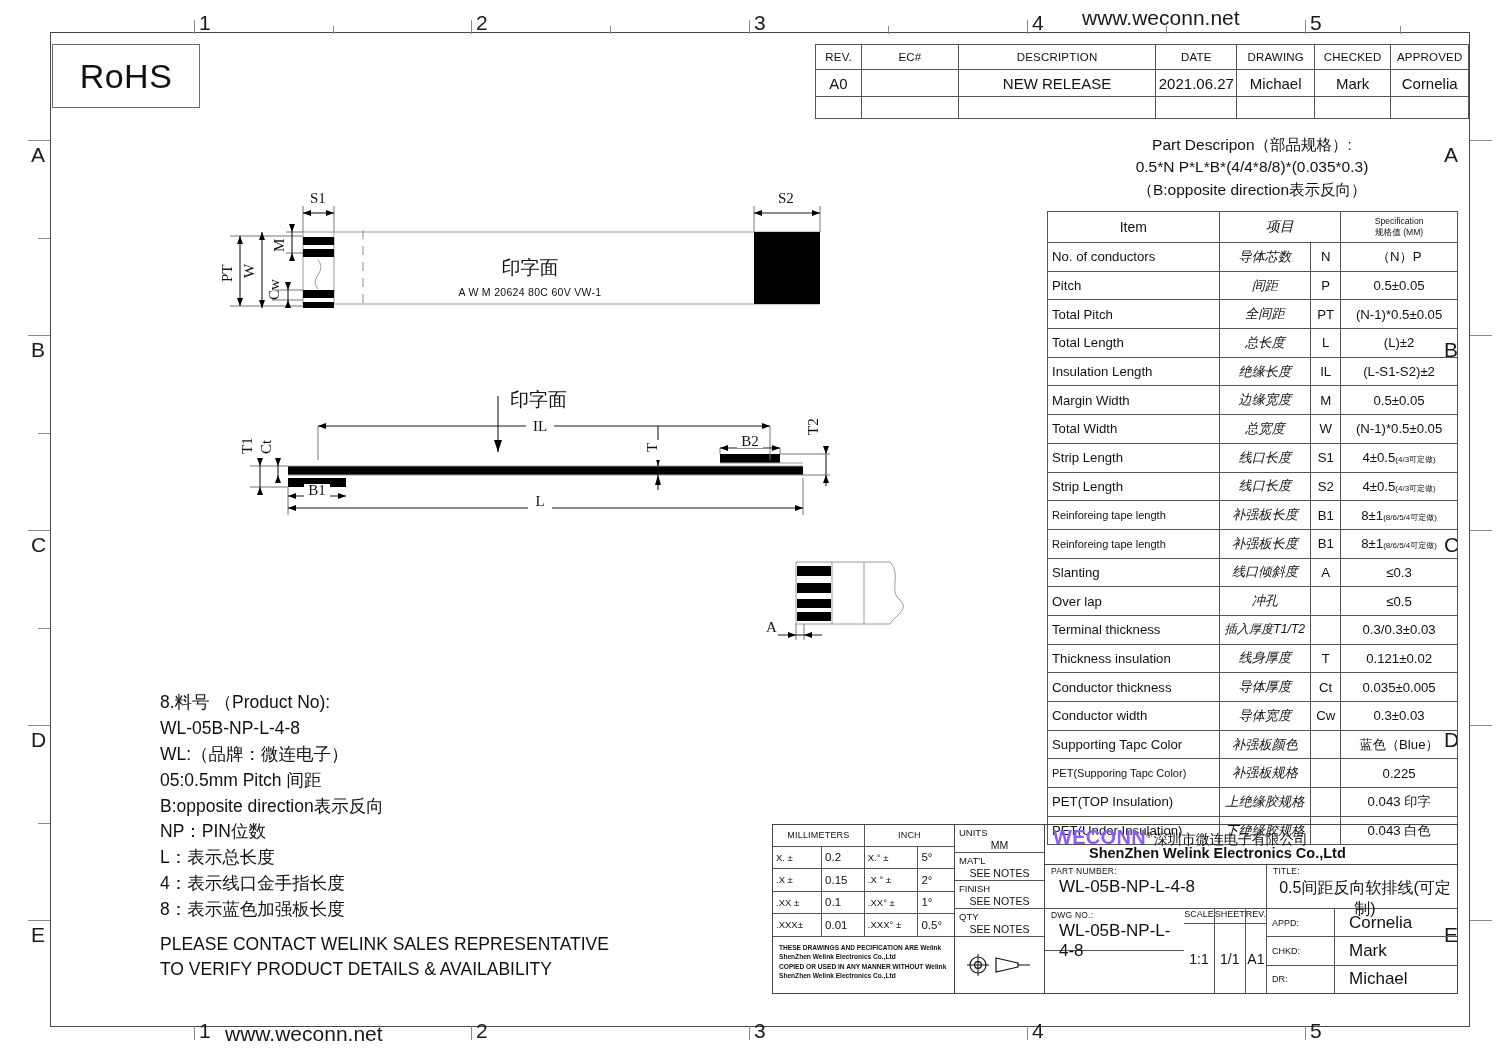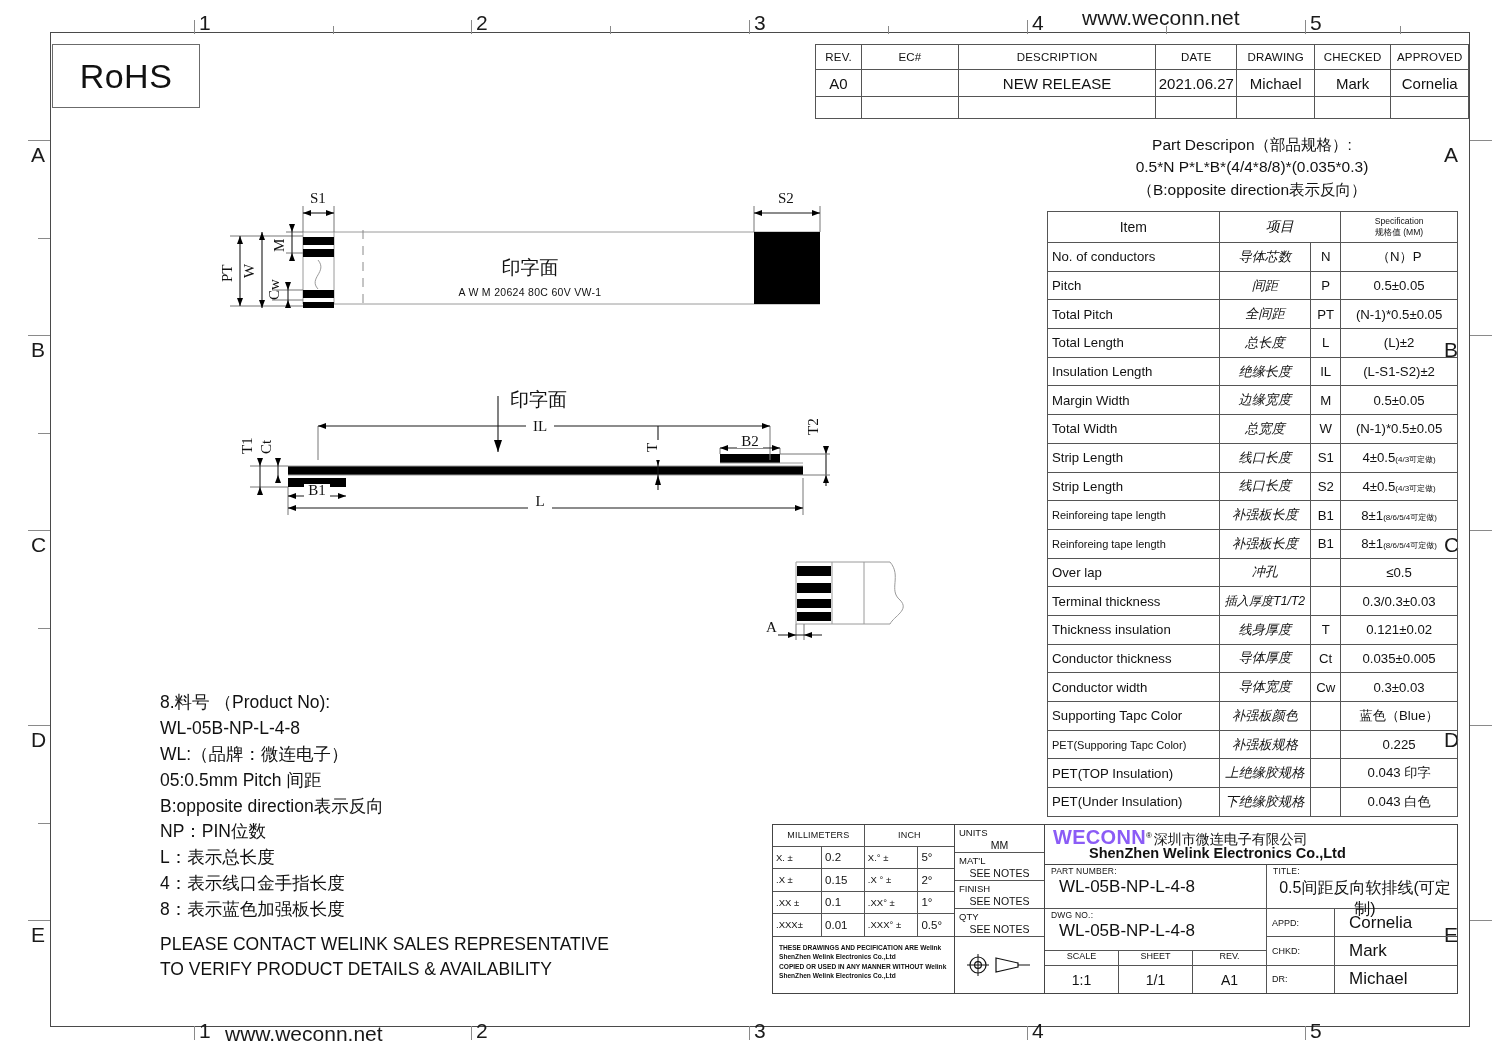--- a/index.html
+++ b/index.html
@@ -180,21 +180,21 @@
   .brand-en { font-size: 14.5px; font-weight: bold; color: #111; margin-left: 36px; margin-top:-3px; line-height:1.05; }
 
   .row2 { height: 44px; display: flex; border-bottom: 1px solid #555; }
   .pn-cell { width: 222px; border-right: 1px solid #555; padding: 1px 0 0 6px; }
   .cap { font-size: 8.5px; color: #111; display: block; letter-spacing: .2px;}
   .pn-val { font-size: 17px; color: #111; display: block; padding-left: 8px; margin-top: 1px;}
   .title-cell { flex: 1; padding: 1px 0 0 6px; }
   .title-val { font-size: 16px; color: #111; display: block; text-align: center; margin-top: 2px;}
 
   .row3 { flex: 1; display: flex; }
-  .dwg-col { width: 222px; border-right: 1px solid #555; display: flex; flex-direction: column; }
+  .dwg-col { width: 222px; border-right: 1px solid #555; display: flex; flex-direction: row; }
   .dwg-top { height: 42px; border-bottom: 1px solid #555; padding: 1px 0 0 6px; }
   .dwg-val { font-size: 17px; color: #111; display: block; padding-left: 8px; margin-top: 1px;}
   .ssr { flex: 1; display: flex; }
   .ssr-cell { flex: 1; border-right: 1px solid #555; display: flex; flex-direction: column; }
   .ssr-cell:last-child { border-right: none; }
   .ssr-h { height: 15px; border-bottom: 1px solid #555; font-size: 9px; text-align: center; color: #111; }
   .ssr-v { flex: 1; font-size: 14px; text-align: center; color: #111; display: flex; align-items:center; justify-content:center;}
 
   .sign-col { flex: 1; display: flex; flex-direction: column; }
   .sign-row { flex: 1; display: flex; border-bottom: 1px solid #555; }
@@ -391,20 +391,26 @@
           <td class="c-item small-item">Reinforeing tape length</td>
           <td class="c-cn">补强板长度</td>
           <td class="c-sym">B1</td>
           <td class="c-val">8±1<span class="tiny">(8/6/5/4可定做)</span></td>
         </tr>
         <tr>
           <td class="c-item small-item">Reinforeing tape length</td>
           <td class="c-cn">补强板长度</td>
           <td class="c-sym">B1</td>
           <td class="c-val">8±1<span class="tiny">(8/6/5/4可定做)</span></td>
+        </tr>
+        <tr>
+          <td class="c-item">Slanting</td>
+          <td class="c-cn">线口倾斜度</td>
+          <td class="c-sym">A</td>
+          <td class="c-val">≤0.3</td>
         </tr>
         <tr>
           <td class="c-item">Over lap</td>
           <td class="c-cn">冲孔</td>
           <td class="c-sym"></td>
           <td class="c-val">≤0.5</td>
         </tr>
         <tr>
           <td class="c-item">Terminal thickness</td>
           <td class="c-cn cn-wide">插入厚度T1/T2</td>

